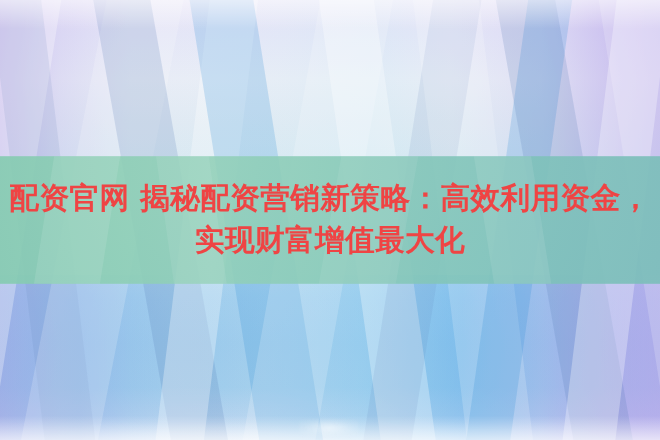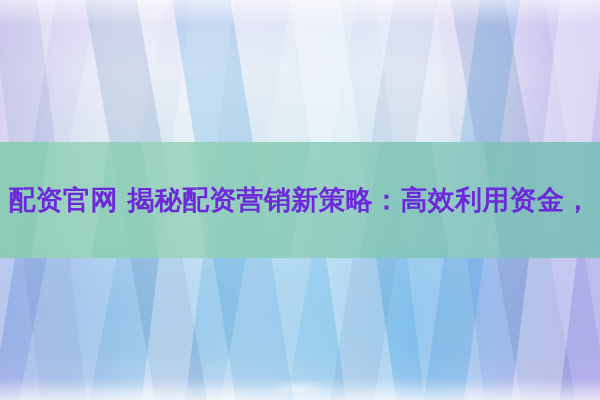--- a/index.html
+++ b/index.html
@@ -121,21 +121,21 @@
     position: absolute;
     left: 0;
     right: 0;
     top: 142px;
     height: 116px;
     display: flex;
     flex-direction: column;
     align-items: center;
     justify-content: center;
     text-align: center;
-    color: #6d28d9;
+    color: #ef4444;
     font-size: 27px;
     font-weight: bold;
     line-height: 38px;
     letter-spacing: 0.3px;
     white-space: nowrap;
   }
   .headline .ln { display: block; }
 
   
   .watermark {
@@ -190,18 +190,19 @@
     <div class="band-wedges">
       <div class="band-wedge" style="left:40px;  width:60px; transform: skewX(-9deg); background: rgba(255,255,255,0.10);"></div>
       <div class="band-wedge" style="left:150px; width:48px; transform: skewX(8deg);  background: rgba(255,255,255,0.08);"></div>
       <div class="band-wedge" style="left:300px; width:70px; transform: skewX(-10deg); background: rgba(255,255,255,0.07);"></div>
       <div class="band-wedge" style="left:440px; width:52px; transform: skewX(9deg);  background: rgba(255,255,255,0.09);"></div>
     </div>
   </div>
 
   <div class="headline">
     <span class="ln">配资官网 揭秘配资营销新策略：高效利用资金，</span>
+    <span class="ln">实现财富增值最大化</span>
   </div>
 
   <div class="haze-bottom"></div>
   <div class="watermark"></div>
 
 </div>
 
 </body></html>

